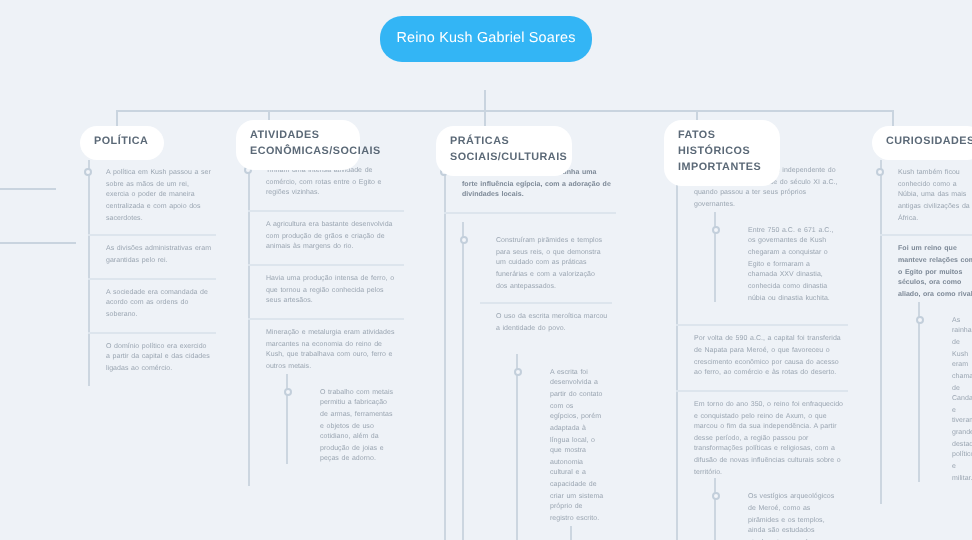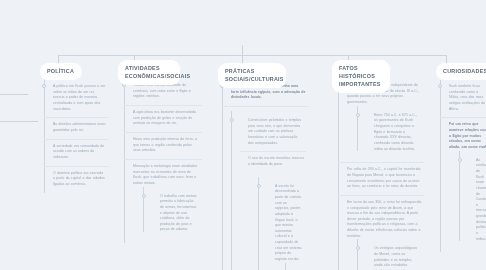--- a/index.html
+++ b/index.html
@@ -121,20 +121,23 @@
     width: 1px;
     background: #ccd6e0;
   }
   .subtree .node { padding-left: 8px; }
 </style>
 </head>
 <body>
 
 <div id="canvas">
 
+  <div class="root-node">
+    <span>Reino Kush Gabriel Soares</span>
+  </div>
 
   <div class="line v" style="left:242px; top:45px; height:10px;"></div>
   <div class="line h" style="left:58px; top:55px; width:388px;"></div>
   <div class="line v" style="left:58px; top:55px; height:8px;"></div>
   <div class="line v" style="left:134px; top:55px; height:5px;"></div>
   <div class="line v" style="left:242px; top:55px; height:8px;"></div>
   <div class="line v" style="left:348px; top:55px; height:5px;"></div>
   <div class="line v" style="left:446px; top:55px; height:8px;"></div>
 
   <div class="line h" style="left:0px; top:94px; width:28px;"></div>

